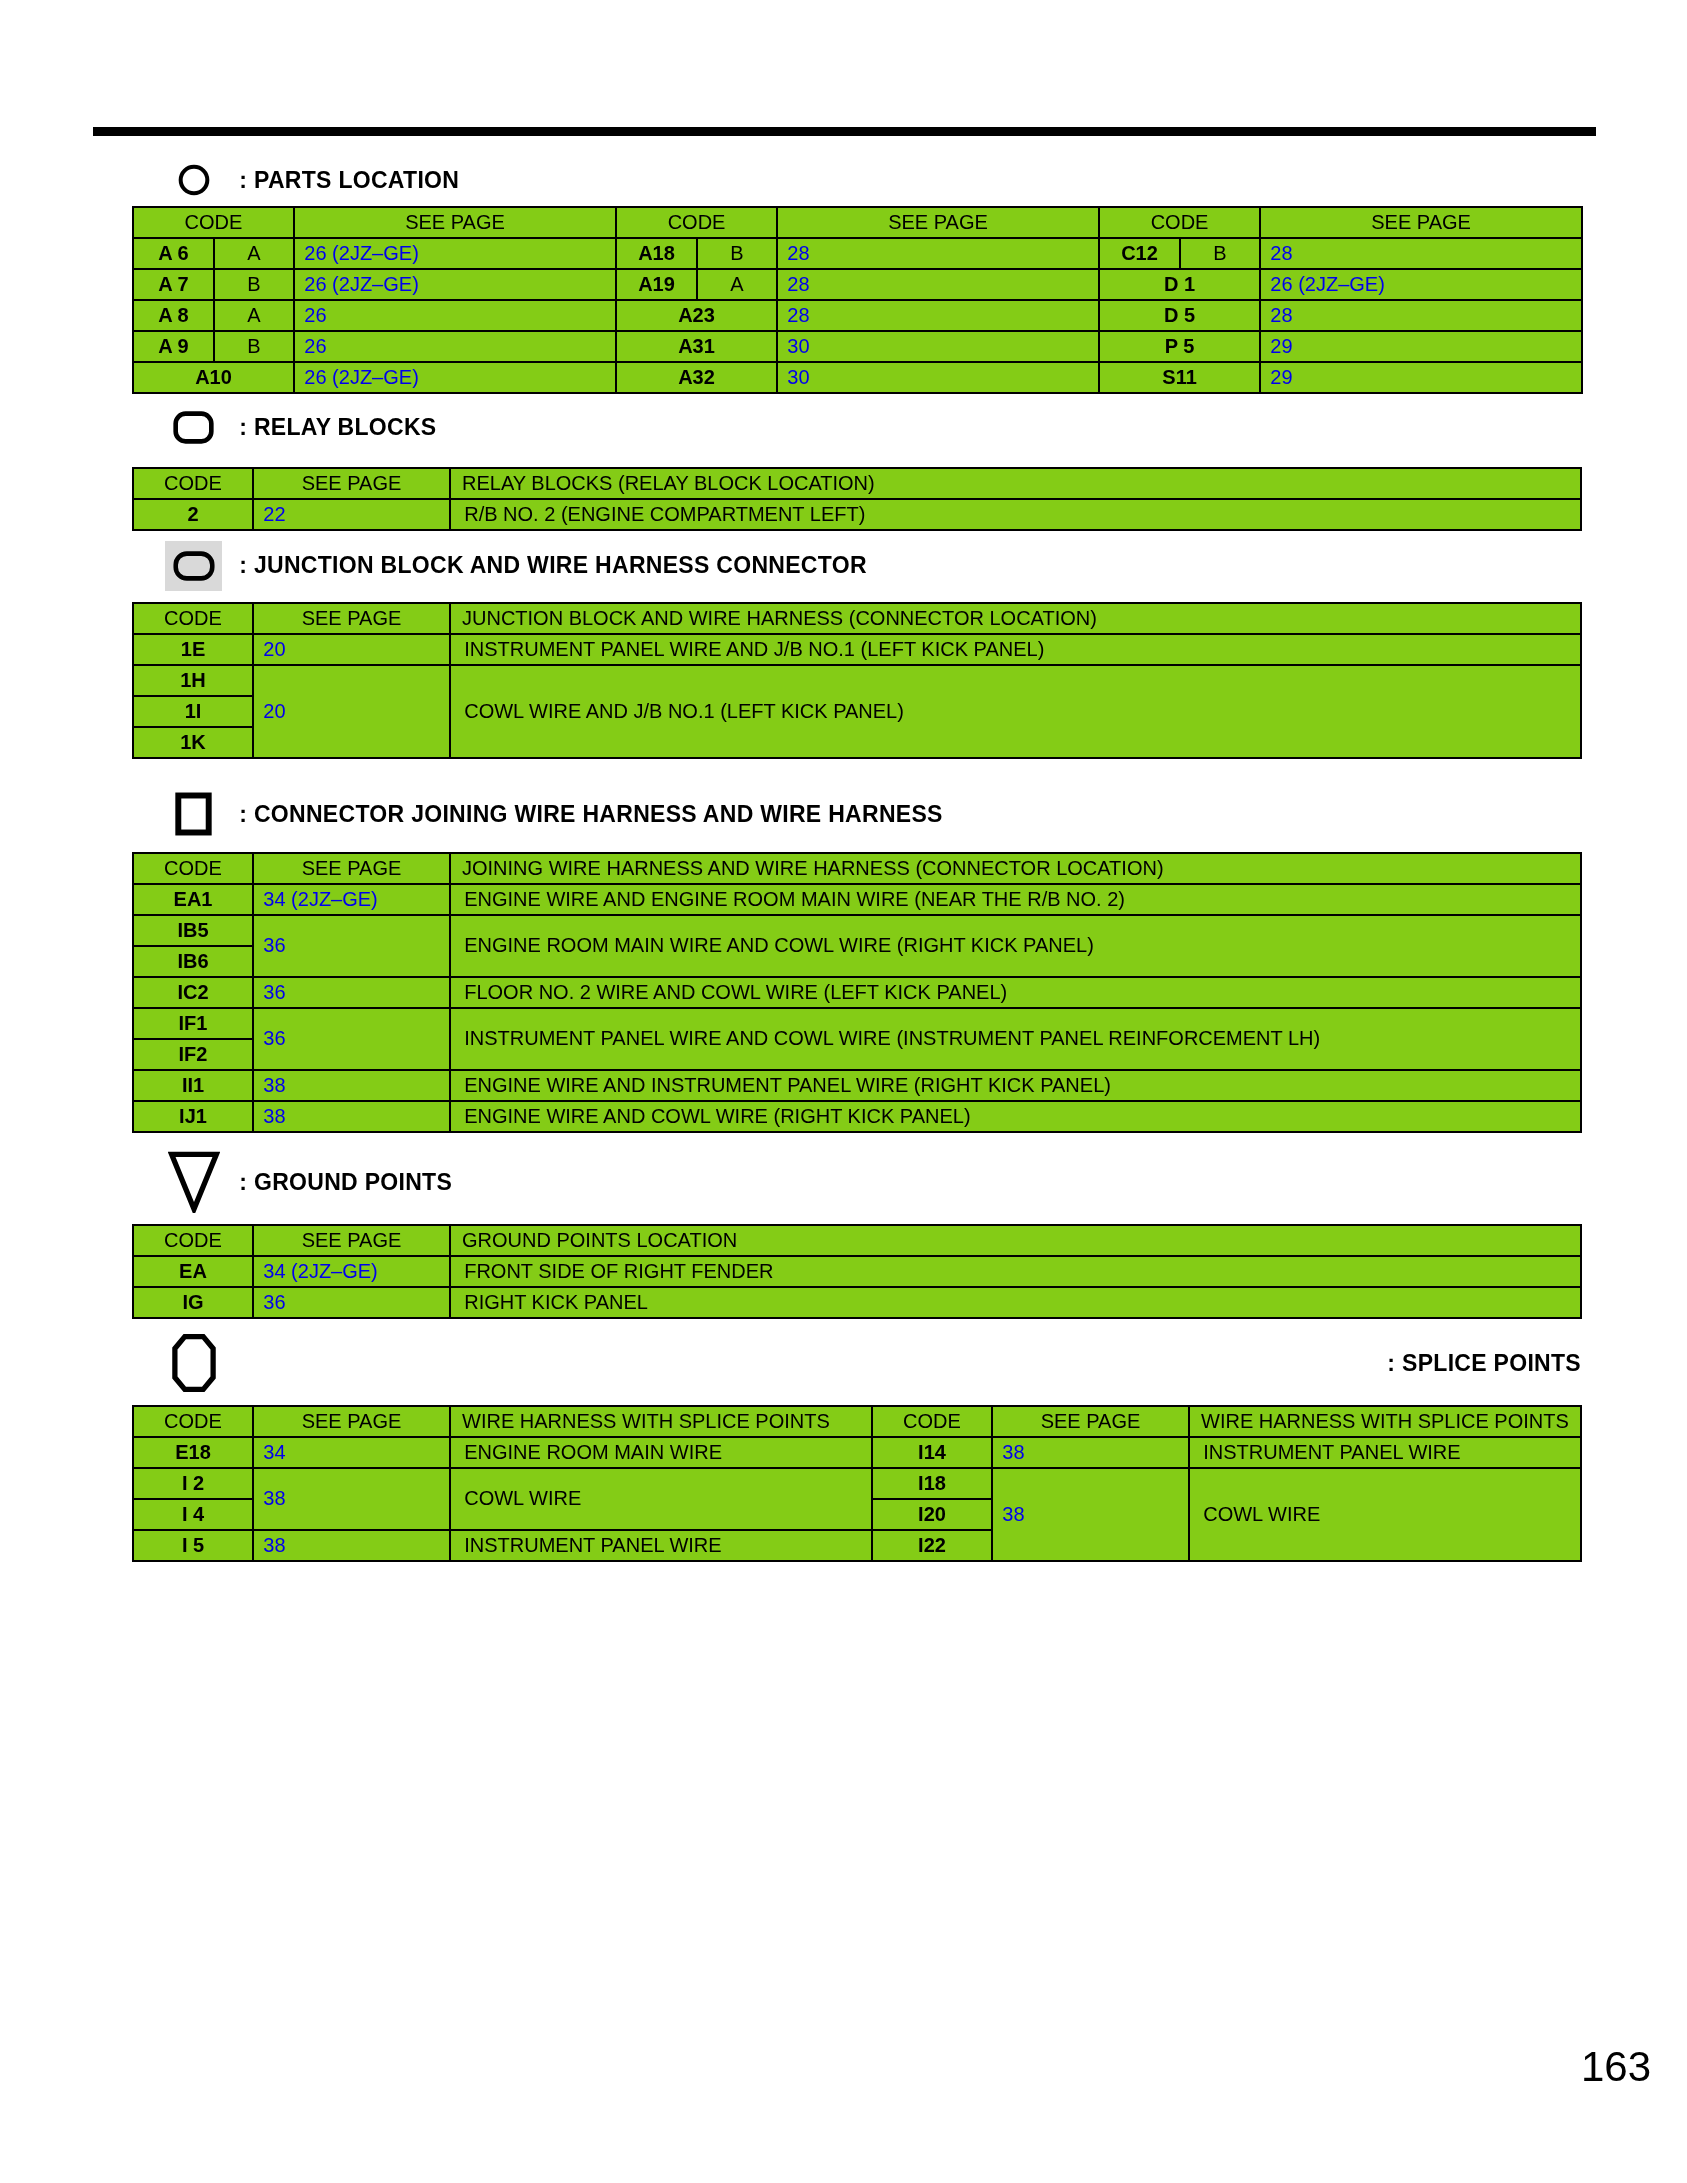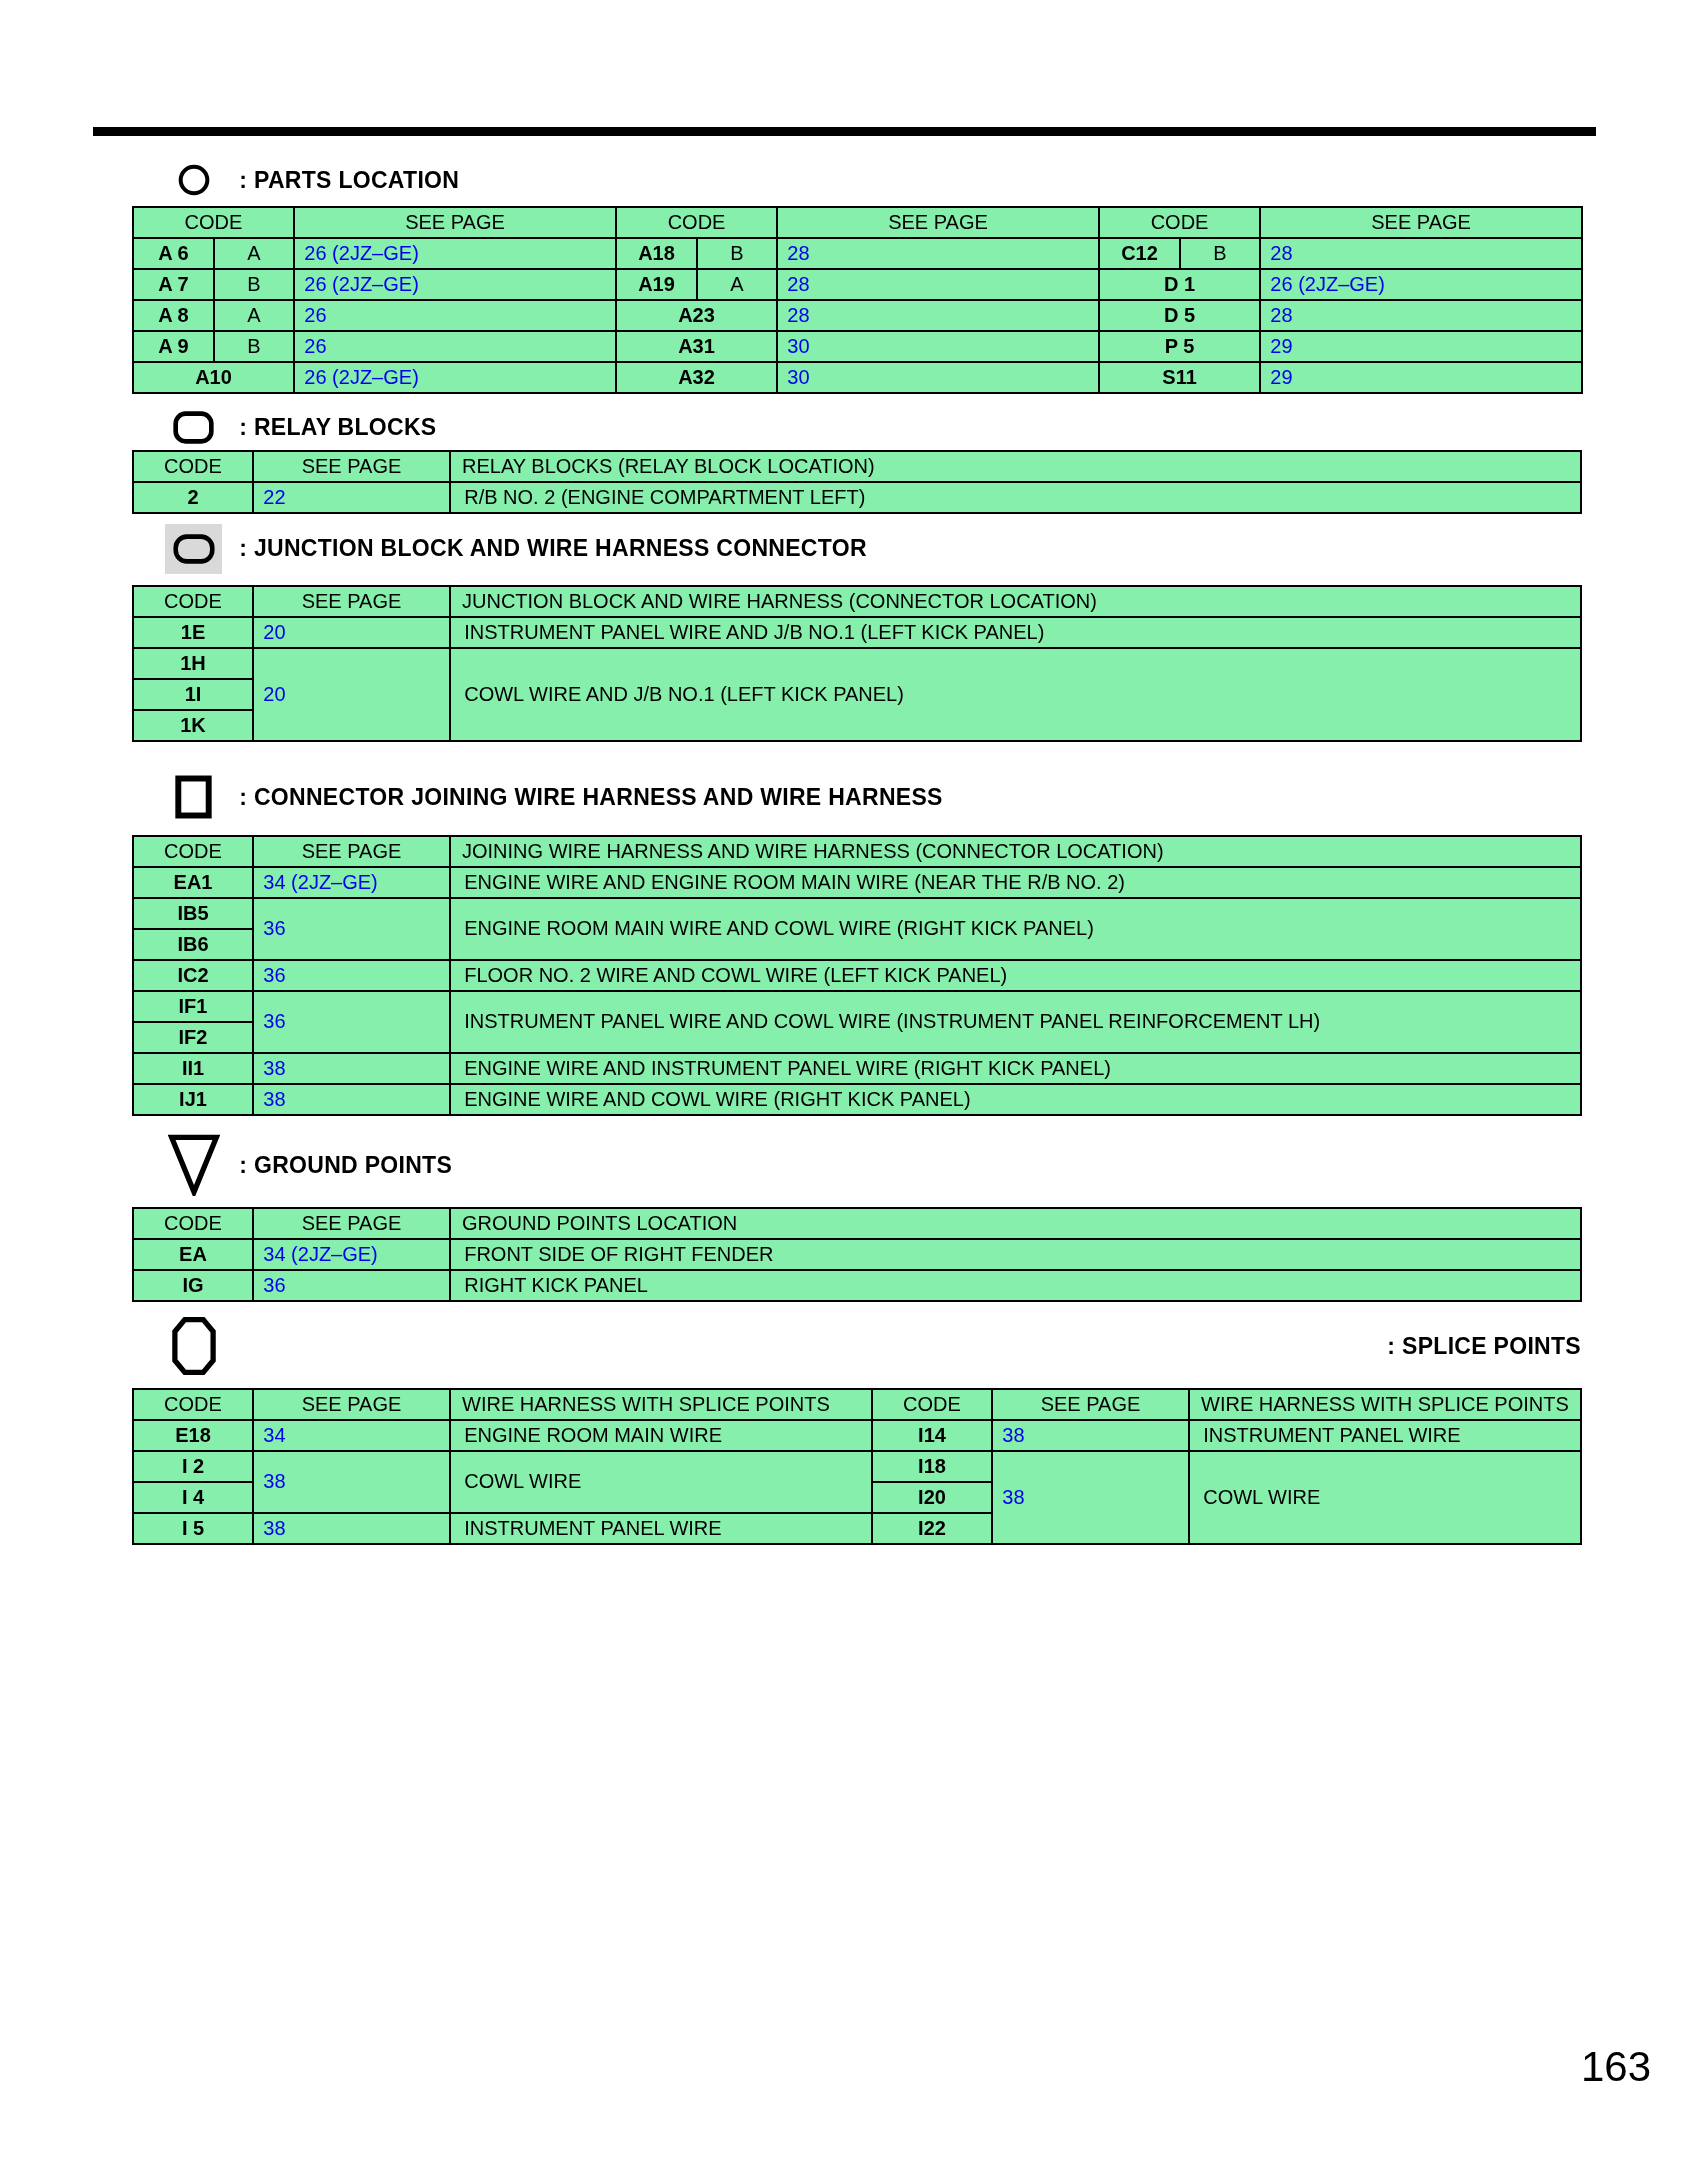--- a/index.html
+++ b/index.html
@@ -22,36 +22,36 @@
     width:73px;min-width:73px;margin-left:25px;
     display:flex;justify-content:center;align-items:center;
   }
   .icon-bg{background:#d9d9d9;padding:10px 7.3px;display:flex;align-items:center;justify-content:center;}
   .sec-title{
     font-size:23px;font-weight:bold;margin:0 0 0 9.3px;
     letter-spacing:0.3px;white-space:nowrap;
   }
   table.grid{
     border-collapse:collapse;table-layout:fixed;width:1449px;
-    background:#86efac;
+    background:#84cc16;
   }
   .grid th,.grid td{
     border:2.6px solid #000;height:29px;
     font-size:20px;padding:0;overflow:hidden;white-space:nowrap;
     vertical-align:middle;
   }
   th.k-h{font-weight:normal;text-align:center;}
   th.k-hd{font-weight:normal;text-align:left;padding-left:11px;}
   td.k-code{font-weight:bold;text-align:center;}
   td.k-sub{font-weight:normal;text-align:center;}
   td.k-page{color:var(--link-color,#0000ee);text-align:left;padding-left:9.3px;}
   td.k-desc{text-align:left;padding-left:13.2px;}
 
   .s-parts .sec-head{height:52px;}
-  .s-relay{margin-top:14.6px;}  .s-relay .sec-head{height:38px;margin-bottom:3px;}
+  .s-relay{margin-top:14.6px;}  .s-relay .sec-head{height:38px;margin-bottom:20px;}
   .s-junction{margin-top:6.6px;} .s-junction .sec-head{height:57px;margin-bottom:8px;}
   .s-connector{margin-top:26.5px;} .s-connector .sec-head{height:57px;margin-bottom:9.3px;}
   .s-ground{margin-top:16px;} .s-ground .sec-head{height:67px;margin-bottom:8px;}
   .s-splice{margin-top:10.6px;} .s-splice .sec-head{height:67px;margin-bottom:8px;justify-content:space-between;}
 
   .pageno{
     position:absolute;left:1453px;top:2043px;width:198px;
     text-align:right;font-size:42px;
   }
 </style>

